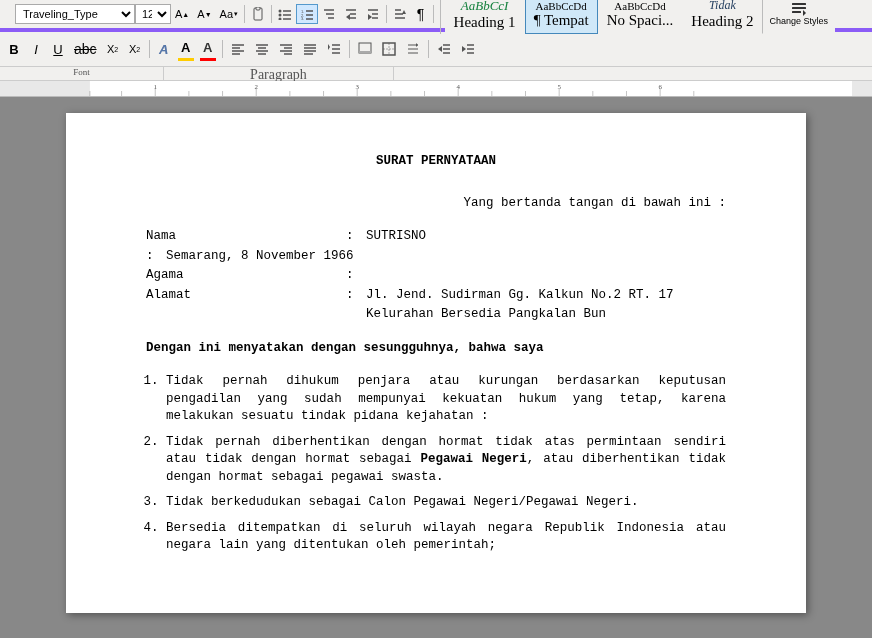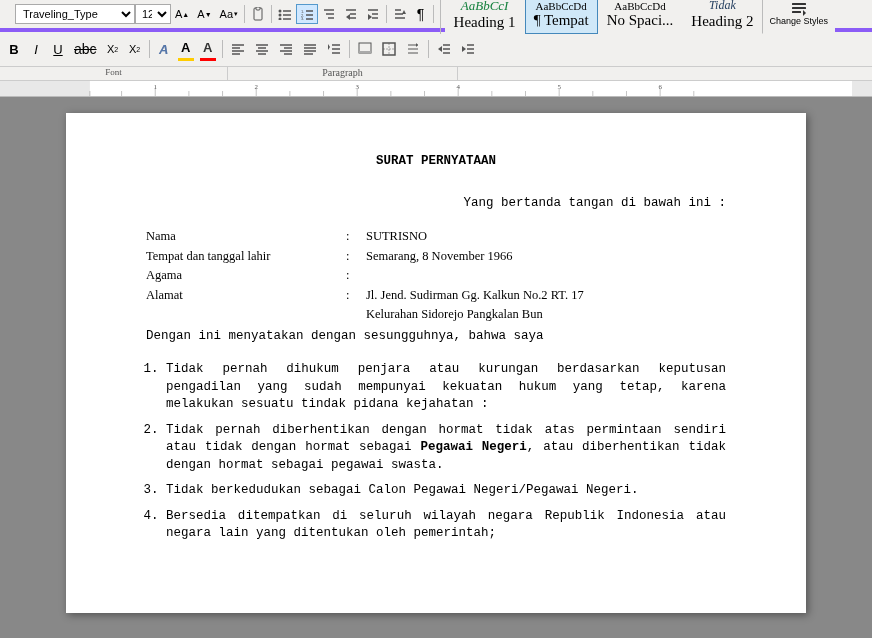--- a/index.html
+++ b/index.html
@@ -156,22 +156,22 @@
       font-family: 'Courier New', Courier, monospace;
     }
 
     .doc-intro {
       margin-bottom: 16px;
       font-family: 'Courier New', Courier, monospace;
       text-align: right;
     }
 
     .doc-fields {
-      margin-bottom: 4px;
-      font-family: Liberation Serif, serif;
+      margin-bottom: 16px;
+      font-family: Liberation Mono, monospace;
     }
 
     .field-row {
       display: flex;
       margin-bottom: 2px;
     }
     .field-label {
       width: 200px;
       flex-shrink: 0;
     }
@@ -179,20 +179,21 @@
       width: 20px;
       flex-shrink: 0;
     }
     .field-value {
       flex: 1;
     }
 
     .doc-statement {
       margin-bottom: 16px;
       font-family: 'Courier New', Courier, monospace;
+      font-weight: bold;
     }
 
     .doc-list {
       margin-left: 20px;
       font-family: 'Courier New', Courier, monospace;
     }
 
     .doc-list li {
       margin-bottom: 8px;
       text-align: justify;
@@ -433,22 +434,22 @@
       <svg width="14" height="12" viewBox="0 0 14 12">
           <polygon points="1,3 5,6 1,9" fill="#555"></polygon>
           <line x1="6" y1="2" x2="13" y2="2" stroke="#555" stroke-width="1.5"></line>
           <line x1="6" y1="6" x2="13" y2="6" stroke="#555" stroke-width="1.5"></line>
           <line x1="6" y1="10" x2="13" y2="10" stroke="#555" stroke-width="1.5"></line>
         </svg>
     </button>
   </div>
 
   <div style="display:flex; background:#f1f0ee; border-top:1px solid #ccc; height:14px;">
-    <div style="width:228px; text-align:center; font-size:9px; color:#555; border-right:1px solid #ccc;">Font</div>
-    <div style="width:230px; text-align:center; font-size:10px; color:#555; border-right:1px solid #ccc;">Paragraph</div>
+    <div style="width:164px; text-align:center; font-size:9px; color:#555; border-right:1px solid #ccc;">Font</div>
+    <div style="width:230px; text-align:center; font-size:14px; color:#555; border-right:1px solid #ccc;">Paragraph</div>
   </div>
 </div>
 
 <div class="ruler">
   <div style="width:40px; background:#e8e8e8; height:100%;"></div>
   <div class="ruler-inner">
     <svg width="100%" height="16" viewBox="0 0 800 16" preserveAspectRatio="none">
 
       <rect x="10" y="0" width="620" height="16" fill="white"></rect>
 
@@ -492,37 +493,36 @@
 
     <div class="doc-intro">Yang bertanda tangan di bawah ini :</div>
 
     <div class="doc-fields">
       <div class="field-row">
         <span class="field-label">Nama</span>
         <span class="field-colon">:</span>
         <span class="field-value">SUTRISNO</span>
       </div>
       <div class="field-row">
-        <span class="field-label">Tempat dan tanggal lahir</span>
         <span class="field-colon">:</span>
         <span class="field-value">Semarang, 8 November 1966</span>
       </div>
       <div class="field-row">
         <span class="field-label">Agama</span>
         <span class="field-colon">:</span>
       </div>
       <div class="field-row">
         <span class="field-label">Alamat</span>
         <span class="field-colon">:</span>
         <span class="field-value">Jl. Jend. Sudirman Gg. Kalkun No.2 RT. 17</span>
       </div>
       <div class="field-row">
         <span class="field-label"></span>
         <span class="field-colon"></span>
-        <span class="field-value" style="margin-left:0;">Kelurahan Sidorejo Pangkalan Bun</span>
+        <span class="field-value" style="margin-left:0;">Kelurahan Bersedia Pangkalan Bun</span>
       </div>
     </div>
 
     <div class="doc-statement">Dengan ini menyatakan dengan sesungguhnya, bahwa saya</div>
 
     <ol class="doc-list">
       <li>
         Tidak pernah dihukum penjara atau kurungan berdasarkan keputusan pengadilan yang sudah mempunyai kekuatan hukum yang tetap, karena melakukan sesuatu tindak pidana kejahatan :
       </li>
       <li>

